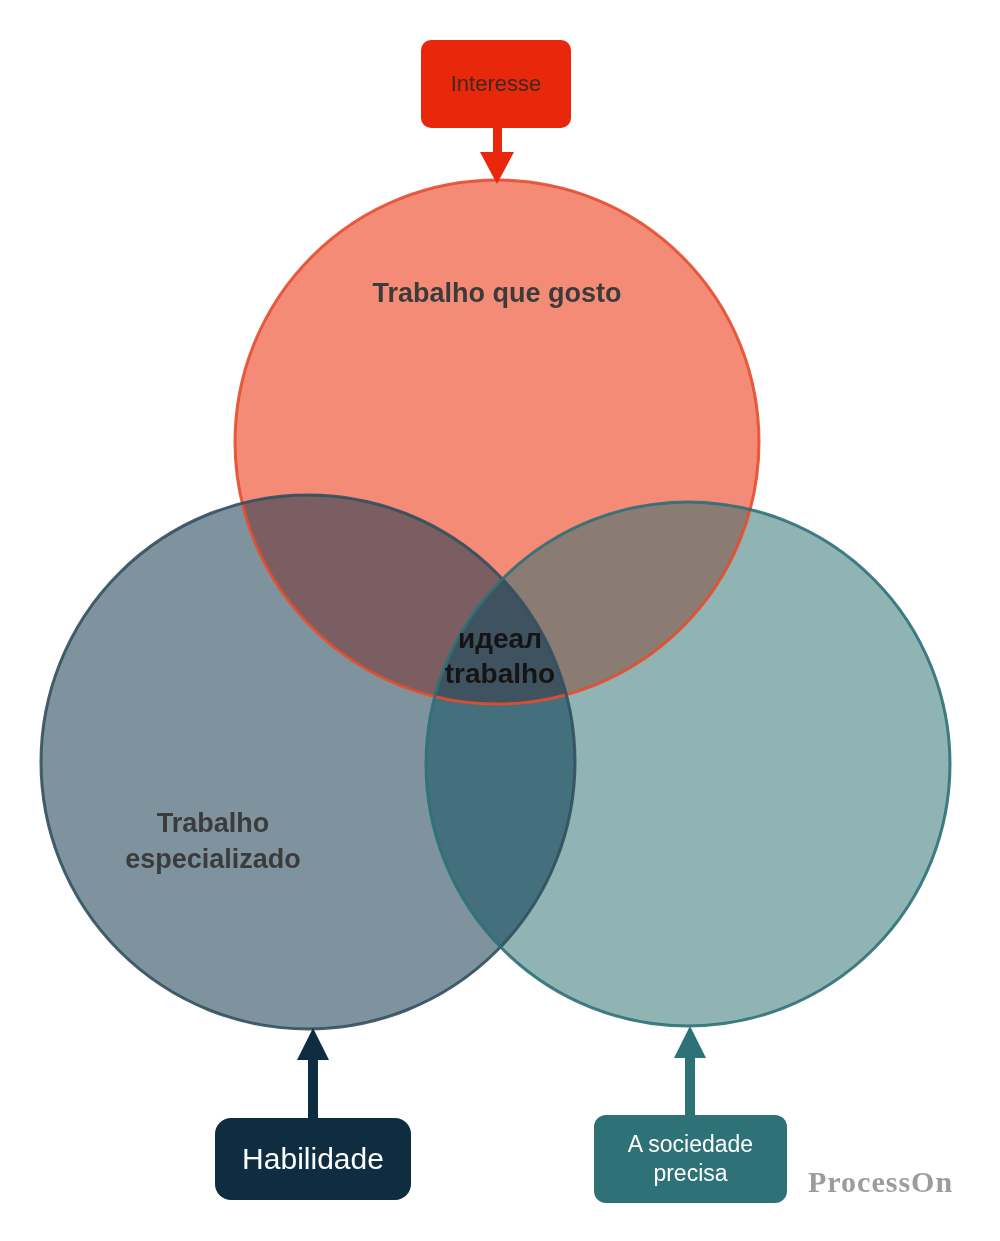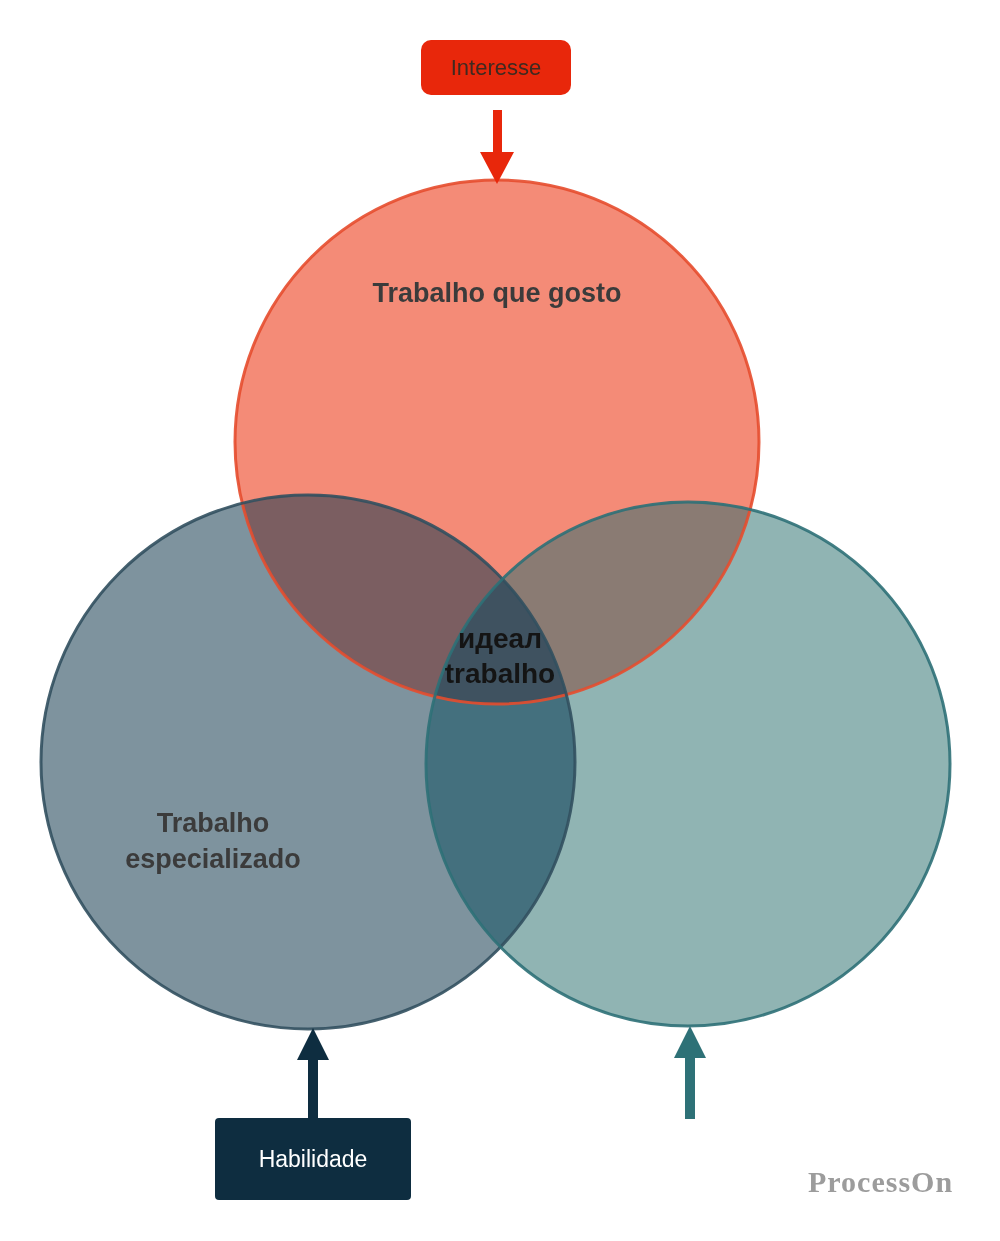--- a/index.html
+++ b/index.html
@@ -41,28 +41,28 @@
   .callout {
     position: absolute;
     display: flex;
     align-items: center;
     justify-content: center;
     text-align: center;
     box-sizing: border-box;
     line-height: 1.25;
   }
   .callout-interesse {
-    left: 421px; top: 40px; width: 150px; height: 55px;
+    left: 421px; top: 40px; width: 150px; height: 88px;
     border-radius: 10px;
     font-size: 22px;
   }
   .callout-habilidade {
     left: 215px; top: 1118px; width: 196px; height: 82px;
-    border-radius: 4px;
-    font-size: 23px;
+    border-radius: 16px;
+    font-size: 30px;
   }
   .callout-sociedade {
     left: 594px; top: 1115px; width: 193px; height: 88px;
     border-radius: 12px;
     font-size: 23px;
     padding: 0 18px;
   }
   .watermark {
     position: absolute;
     left: 808px; top: 1165px;
@@ -136,16 +136,19 @@
 trabalho</div>
 
   <div class="callout callout-interesse" style="background: rgb(232, 39, 11); color: rgb(63, 42, 32);">
     <span>Interesse</span>
   </div>
 
   <div class="callout callout-habilidade" style="background: rgb(14, 45, 64); color: rgb(255, 255, 255);">
     <span>Habilidade</span>
   </div>
 
+  <div class="callout callout-sociedade" style="background: rgb(46, 113, 119); color: rgb(255, 255, 255);">
+    <span>A sociedade precisa</span>
+  </div>
 
   <div class="watermark">ProcessOn</div>
 
 </div>
 
 </body></html>

